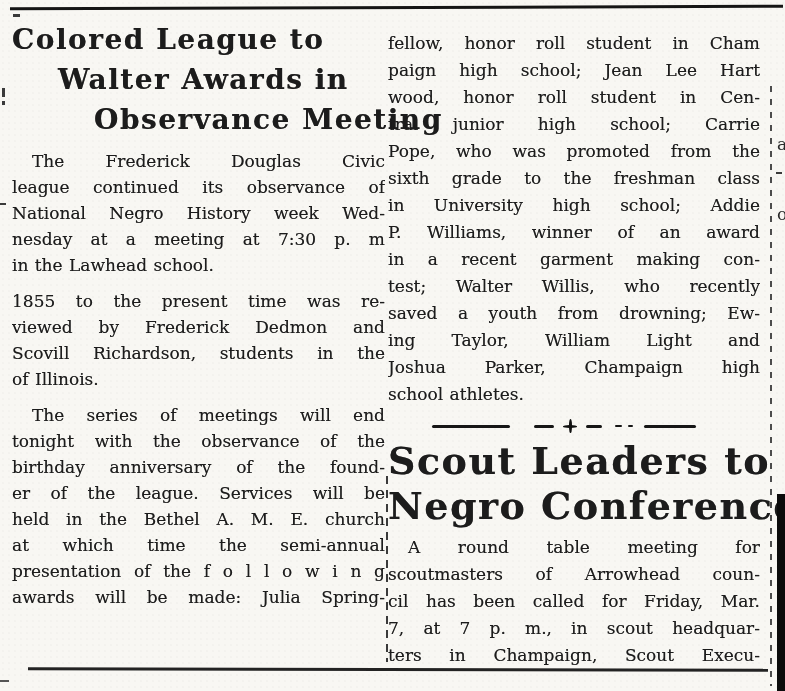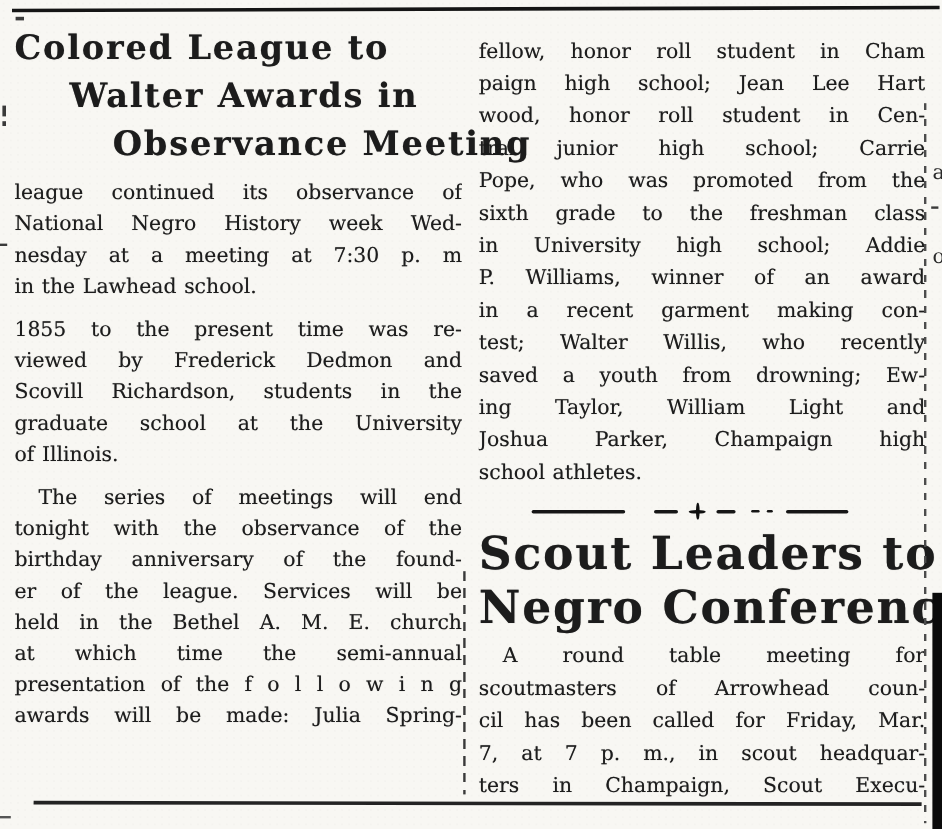--- a/index.html
+++ b/index.html
@@ -19,21 +19,21 @@
   .bottom-rule{left:28px;top:668px;width:740px;height:3px;background:#232323;transform:rotate(0.1deg);}
   .vrule{position:absolute;width:2px;}
   .vrule.mid{left:386px;top:476px;height:186px;
     background:repeating-linear-gradient(to bottom,#3a3a3a 0 8px,transparent 8px 14px);}
   .vrule.right{left:770px;top:86px;height:600px;
     background:repeating-linear-gradient(to bottom,#4c4c4c 0 6px,transparent 6px 13px);}
   .blackbar{position:absolute;left:777px;top:494px;width:8px;height:197px;background:#0b0b0b;}
   
   .col{position:absolute;}
   .left-col{left:12px;top:20px;width:373px;}
-  .right-col{left:399px;top:30px;width:372px;}
+  .right-col{left:388px;top:30px;width:372px;}
   
   .hl-line{font-weight:700;white-space:nowrap;text-shadow:0 0 .6px rgba(15,15,15,.55);}
   .hl-left{margin-bottom:8px;}
   .hl-left .hl-line{font-size:28px;line-height:40px;letter-spacing:1.5px;}
   .hl-left .ind1{margin-left:46px;}
   .hl-left .ind2{margin-left:82px;}
   .hl-right{margin:0 0 6px 0;}
   .hl-right .hl-line{font-size:38px;line-height:45px;letter-spacing:1.5px;}
   .hl-right .align-right{text-align:right;white-space:nowrap;}
   
@@ -84,30 +84,30 @@
   <div class="speck sp5"></div>
   <div class="speck sp6"></div>
 
   <div class="col left-col">
     <div class="hl-left">
       <div class="hl-line">Colored League to</div>
       <div class="hl-line ind1">Walter Awards in</div>
       <div class="hl-line ind2">Observance Meeting</div>
     </div>
     <div class="para">
+        <div class="line first">The Frederick Douglas Civic</div>
         <div class="line">league continued its observance of</div>
         <div class="line">National Negro History week Wed-</div>
         <div class="line">nesday at a meeting at 7:30 p. m</div>
         <div class="line last">in the Lawhead school.</div>
       </div>
     <div class="para">
         <div class="line">1855 to the present time was re-</div>
         <div class="line">viewed by Frederick Dedmon and</div>
         <div class="line">Scovill Richardson, students in the</div>
-        <div class="line">graduate school at the University</div>
         <div class="line last">of Illinois.</div>
       </div>
     <div class="para">
         <div class="line first">The series of meetings will end</div>
         <div class="line">tonight with the observance of the</div>
         <div class="line">birthday anniversary of the found-</div>
         <div class="line">er of the league. Services will be</div>
         <div class="line">held in the Bethel A. M. E. church</div>
         <div class="line">at which time the semi-annual</div>
         <div class="line">presentation of the f o l l o w i n g</div>

